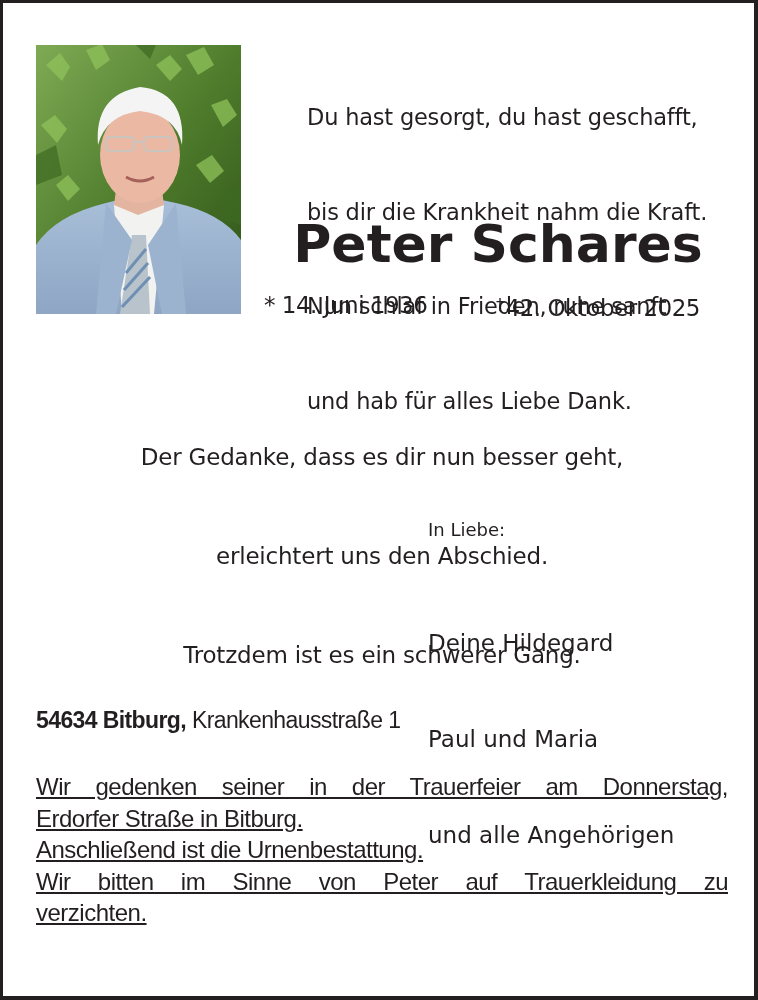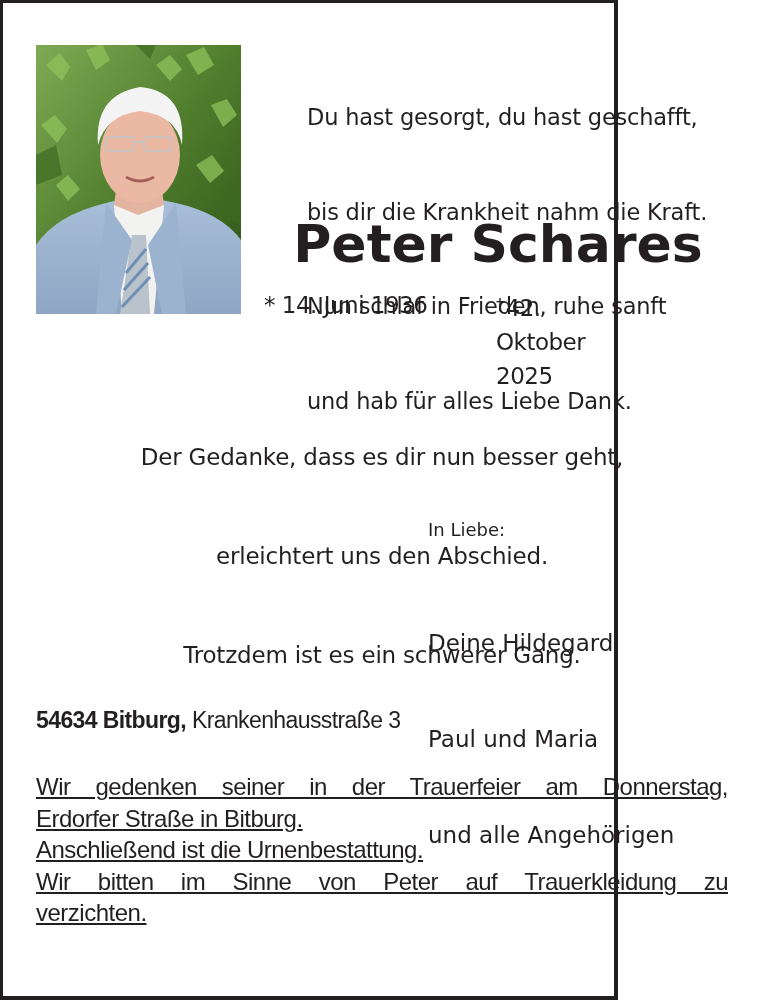--- a/index.html
+++ b/index.html
@@ -1,19 +1,19 @@
 <!DOCTYPE html>
 <html><head>
 <meta charset="utf-8">
 <style>
   html, body { margin: 0; padding: 0; background: #ffffff; }
   body { width: 758px; height: 1000px; overflow: hidden; }
   .frame {
     position: absolute; left: 0; top: 0;
-    width: 618px; height: 1000px; box-sizing: border-box;
+    width: 758px; height: 1000px; box-sizing: border-box;
     border: 3px solid #231f20; border-right-width: 4px; border-bottom-width: 4px;
     background: #ffffff;
     font-family: "DejaVu Sans", sans-serif;
     color: #231f20;
   }
   .photo {
     position: absolute; left: 33px; top: 42px; width: 205px; height: 269px;
     overflow: hidden; background: #5f8a3a;
   }
   .poem {
@@ -159,21 +159,21 @@
   <div class="love-label">In Liebe:</div>
 
   <div class="family">
     <div>Deine Hildegard</div>
     <div>Paul und Maria</div>
     <div>und alle Angehörigen</div>
   </div>
 
   <div class="address">
     <b>54634 Bitburg,</b>
-    <span>Krankenhausstraße 3</span>
+    <span>Krankenhausstraße 1</span>
   </div>
 
   <div class="service">
     <span class="jl">Wir gedenken seiner in der Trauerfeier am Donnerstag,</span>
     <span>Erdorfer Straße in Bitburg.</span>
     <span>Anschließend ist die Urnenbestattung.</span>
     <span class="jl">Wir bitten im Sinne von Peter auf Trauerkleidung zu</span>
     <span>verzichten.</span>
   </div>
 

